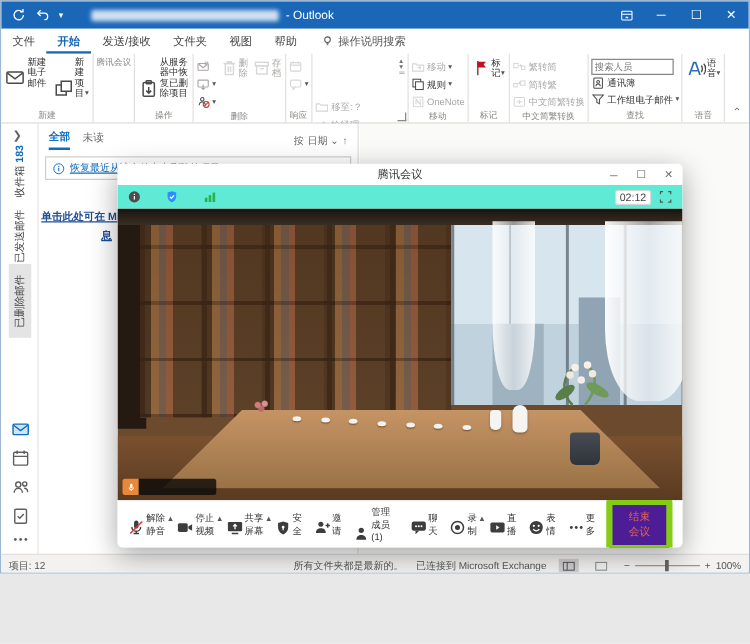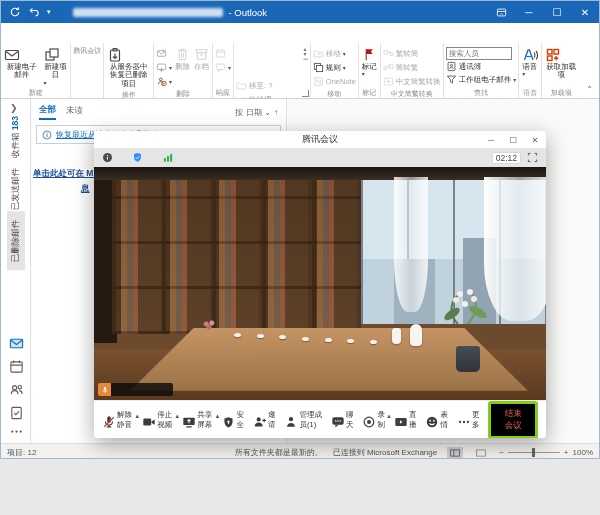--- a/index.html
+++ b/index.html
@@ -17,21 +17,21 @@
   
   .menubar{position:absolute;left:0;top:22px;width:100%;height:20px;background:#fff;display:flex;align-items:center;font-size:9px;color:#444;}
   .mtab{padding:0 9px;height:100%;display:flex;align-items:center;}
   .mtab.active{color:#1a67b8;font-weight:bold;box-shadow:inset 0 -2px 0 #1a67b8;}
   .tellme{display:flex;align-items:center;gap:4px;color:#555;padding-left:10px;}
   
   .ribbon{position:absolute;left:0;top:42px;width:100%;height:56px;background:#fff;border-bottom:1px solid #d5d3d1;display:flex;align-items:stretch;}
   .rgroup{display:flex;flex-direction:column;border-right:1px solid #e4e2e0;padding:2px 2px 0;}
   .ritems{display:flex;gap:2px;flex:1;align-items:flex-start;}
   .rlabel{font-size:7px;color:#8a8886;text-align:center;height:11px;line-height:11px;white-space:nowrap;}
-  .rbtn{display:flex;flex-direction:column;align-items:flex-start;text-align:center;font-size:7.5px;line-height:1.1;color:#333;padding:1px 1px;max-width:42px;}
+  .rbtn{display:flex;flex-direction:row;align-items:flex-end;text-align:center;font-size:7.5px;line-height:1.1;color:#333;padding:1px 1px;max-width:42px;}
   .rbtn .ricon{height:17px;display:flex;align-items:center;}
   .caret{font-size:6px;color:#555;}
   .scol{display:flex;flex-direction:column;justify-content:flex-start;gap:1px;}
   .srow{display:flex;align-items:center;gap:2px;font-size:7.5px;color:#333;height:13px;white-space:nowrap;}
   .dis{color:#a9a7a5;}
   .dis svg{opacity:.45;}
   .ttile{width:15px;height:15px;background:#2d8cff;border-radius:3px;display:flex;align-items:center;justify-content:center;}
   .rinput{width:66px;height:13px;border:1px solid #8a8886;font-size:7.5px;padding:0 2px;color:#333;}
   .spincol{display:flex;flex-direction:column;gap:0;font-size:6px;color:#777;line-height:5px;padding-top:2px;}
   .launcher{position:absolute;right:1px;bottom:1px;width:7px;height:7px;border-right:1px solid #8a8886;border-bottom:1px solid #8a8886;}
@@ -65,21 +65,21 @@
   .sright{margin-left:auto;display:flex;align-items:center;gap:10px;}
   .viewbtn{width:16px;height:11px;display:flex;align-items:center;justify-content:center;}
   .viewbtn.active{background:#d0cece;}
   .zoomtrack{width:52px;height:1px;background:#999;position:relative;}
   .zoomhandle{position:absolute;left:24px;top:-4px;width:3px;height:9px;background:#666;}
   
   .meeting{position:absolute;left:93px;top:130px;width:452px;height:307px;background:#fff;border-radius:4px;box-shadow:0 6px 22px rgba(0,0,0,.35);z-index:10;overflow:hidden;}
   .mw-title{height:17px;display:flex;align-items:center;justify-content:center;position:relative;font-size:9px;color:#333;background:#fff;}
   .mw-ctrl{position:absolute;right:0;top:0;height:17px;display:flex;}
   .mw-cbtn{width:22px;display:flex;align-items:center;justify-content:center;font-size:8.5px;color:#666;}
-  .mw-status{height:19px;background:#e5e5e5;display:flex;align-items:center;padding:0 8px;gap:19px;}
+  .mw-status{height:19px;background:#5eead4;display:flex;align-items:center;padding:0 8px;gap:19px;}
   .mw-right{margin-left:auto;display:flex;align-items:center;gap:6px;}
   .mw-timer{font-size:8.5px;color:#444;border:1px solid #d8d8d8;border-radius:2px;padding:0 3px;background:#fff;}
   
   .video{position:relative;height:233px;background:#6b4a2e;overflow:hidden;}
   .ceiling{position:absolute;left:0;top:0;width:100%;height:13px;background:linear-gradient(#191410,#3a2e23);}
   .doorway{position:absolute;left:0;top:13px;width:5%;height:70%;background:#241a12;}
   .shelf{position:absolute;left:4%;top:13px;width:55%;height:66%;
     background:
       repeating-linear-gradient(90deg,rgba(30,18,10,.55) 0 9px,rgba(150,100,55,.25) 9px 15px,rgba(70,75,95,.35) 15px 21px,rgba(160,60,50,.25) 21px 26px,rgba(30,18,10,.45) 26px 49px),
       repeating-linear-gradient(0deg,#5c3d22 0 3px,transparent 3px 45px),
@@ -98,21 +98,21 @@
   .pot{position:absolute;width:24px;height:26px;background:linear-gradient(#464c54,#2f343a);border-radius:3px 3px 5px 5px;}
   .flowers{position:absolute;width:14px;height:10px;background:radial-gradient(circle at 30% 40%,#cf7d7d 2px,transparent 3px),radial-gradient(circle at 70% 30%,#d89090 2px,transparent 3px),radial-gradient(circle at 50% 70%,#b86a6a 2px,transparent 3px);}
   .badge{position:absolute;left:4px;bottom:4px;display:flex;align-items:center;gap:0;}
   .badge-mic{width:13px;height:13px;background:#e8883a;border-radius:2px 0 0 2px;display:flex;align-items:center;justify-content:center;}
   .badge-name{width:62px;height:13px;background:rgba(10,10,10,.8);border-radius:0 2px 2px 0;}
   
   .mw-toolbar{height:38px;background:#fff;display:flex;align-items:center;padding:0 8px;gap:9px;border-top:1px solid #ececec;}
   .tbtn{display:flex;flex-direction:row;align-items:flex-end;gap:1px;font-size:7.5px;color:#333;position:relative;}
   .tbtn .tic{height:15px;display:flex;align-items:center;}
   .tcaret{position:absolute;right:-7px;top:3px;font-size:6px;color:#555;}
-  .endbtn{margin-left:auto;font-size:8.5px;color:#e9634e;border:3px solid #84cc16;border-radius:3px;padding:4px 10px;background:#000000;}
+  .endbtn{margin-left:auto;font-size:8.5px;color:#e9634e;border:5px solid #84cc16;border-radius:3px;padding:4px 10px;background:#4c1d95;}
 </style>
 </head>
 <body>
 
 <div class="app">
 
   <div class="titlebar">
     <div class="qat">
       <span>
           <svg class="ic" viewBox="0 0 16 16" fill="none" stroke="#fff" stroke-width="1.4">
@@ -137,20 +137,35 @@
             <path d="M2 6.5h12"></path>
             <path d="m6.5 11 1.5-1.5L9.5 11"></path>
           </svg>
         </span>
       <span class="winbtn">─</span>
       <span class="winbtn">☐</span>
       <span class="winbtn">✕</span>
     </div>
   </div>
 
+  <div class="menubar">
+    <span class="mtab">文件</span>
+    <span class="mtab active">开始</span>
+    <span class="mtab">发送/接收</span>
+    <span class="mtab">文件夹</span>
+    <span class="mtab">视图</span>
+    <span class="mtab">帮助</span>
+    <span class="tellme">
+      <svg width="10" height="10" viewBox="0 0 16 16" fill="none" stroke="#555" stroke-width="1.3">
+          <circle cx="8" cy="6" r="3.6"></circle>
+          <path d="M6.5 10.5h3M7 12.5h2"></path>
+        </svg>
+      <span>操作说明搜索</span>
+    </span>
+  </div>
 
   <div class="ribbon">
 
     <div class="rgroup">
       <div class="ritems">
         <div class="rbtn">
           <span class="ricon">
               <svg width="16" height="16" viewBox="0 0 16 16" fill="none" stroke="#4a4a4a" stroke-width="1.2">
                 <rect x="1.5" y="3.5" width="13" height="9" rx="1"></rect>
                 <path d="m2 4.5 6 4.5 6-4.5"></path>
@@ -409,36 +424,20 @@
                 <path d="M12 5.5c1.2 1 1.2 4 0 5M14 4c2 2 2 6.5 0 8.5" fill="none" stroke="#4a4a4a" stroke-width="1.1"></path>
               </svg>
             </span>
           <span>语音</span>
           <span class="caret">▾</span>
         </div>
       </div>
       <div class="rlabel">语音</div>
     </div>
 
-    <div class="rgroup" style="border-right:0;">
-      <div class="ritems">
-        <div class="rbtn">
-          <span class="ricon">
-              <svg width="16" height="16" viewBox="0 0 16 16" fill="none" stroke="#d83b01" stroke-width="1.4">
-                <rect x="2.5" y="2.5" width="4.5" height="4.5"></rect>
-                <rect x="9" y="2.5" width="4.5" height="4.5"></rect>
-                <rect x="2.5" y="9" width="4.5" height="4.5"></rect>
-                <path d="M11.2 9v4.5M9 11.2h4.5"></path>
-              </svg>
-            </span>
-          <span>获取加载项</span>
-        </div>
-      </div>
-      <div class="rlabel">加载项</div>
-    </div>
 
     <div class="collapser">⌃</div>
   </div>
 
   <div class="bodyarea">
 
     <div class="strip">
       <span class="stripchev">❯</span>
       <span class="vitem" style="top:38px;"><span>收件箱</span> <span class="vcount">183</span></span>
       <span class="vitem" style="top:90px;"><span>已发送邮件</span></span>

